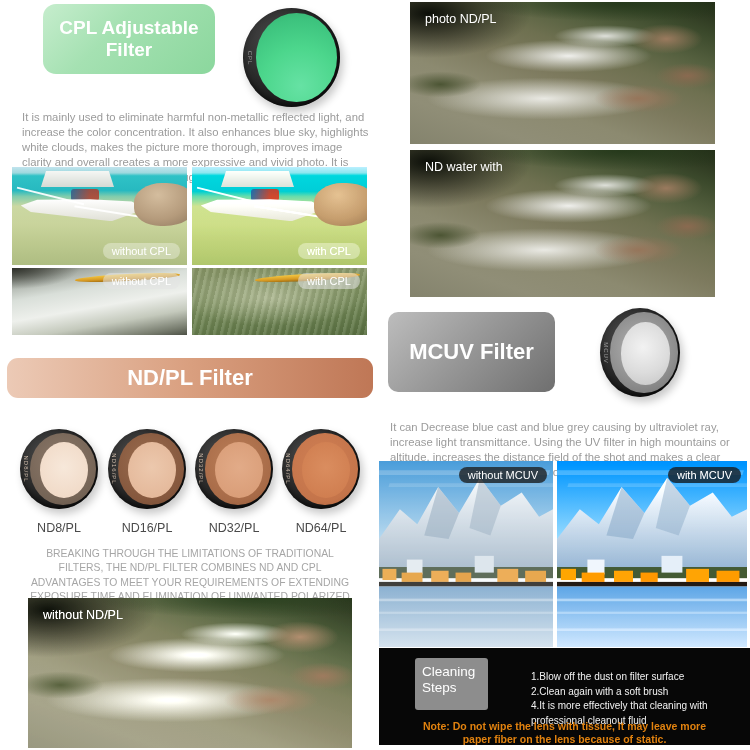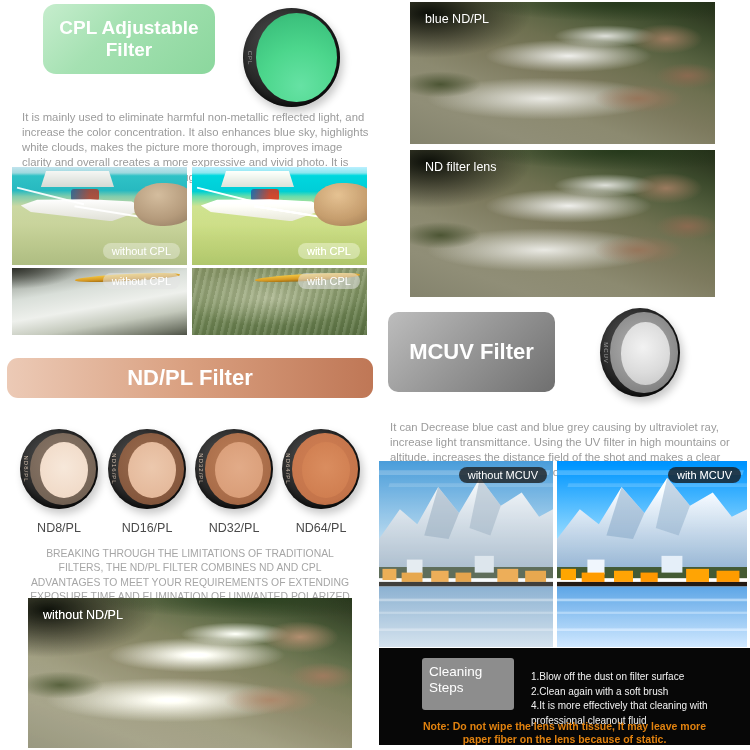--- a/index.html
+++ b/index.html
@@ -99,23 +99,23 @@
   .nd16 .core{background:radial-gradient(circle at 50% 45%,#ecc8ad 0%,#e2b495 100%);}
   .nd32 .glass{background:radial-gradient(circle at 45% 40%,#bc8059 0%,#a76a47 70%,#8d5536 100%);}
   .nd32 .core{background:radial-gradient(circle at 50% 45%,#e2ab88 0%,#d79a74 100%);}
   .nd64 .glass{background:radial-gradient(circle at 45% 40%,#d08055 0%,#c4744a 70%,#aa5f3a 100%);}
   .nd64 .core{background:radial-gradient(circle at 50% 45%,#da8d5f 0%,#cd7a4c 100%);}
   .nd-rim-text{color:#cdbaa9;}
   .nd-label{position:absolute;top:521px;width:90px;text-align:center;font-size:12.5px;color:#4a4a4a;}
 
   
   .panel{position:absolute;left:379px;top:648px;width:371px;height:97px;background:#070707;}
-  .clean-box{position:absolute;left:36px;top:10px;width:92px;height:52px;background:#8d8d8d;
+  .clean-box{position:absolute;left:36px;top:10px;width:73px;height:52px;background:#8d8d8d;
       border-radius:3px;color:#ffffff;font-size:13.5px;line-height:1.18;padding:6px 12px 0 7px;
-      box-sizing:border-box;margin-left:7px;}
+      box-sizing:border-box;}
   .steps{position:absolute;left:152px;top:22px;width:216px;color:#f2f2f2;font-size:10px;line-height:1.45;}
   .note{position:absolute;left:35px;right:35px;top:72px;text-align:center;color:#e1820f;
       font-size:10.5px;line-height:1.25;font-weight:bold;}
 </style>
 </head>
 <body>
 
 <div id="canvas">
 
   <div class="badge badge-cpl">
@@ -158,25 +158,25 @@
     <div class="canoe"></div>
     <span class="lbl lbl-pill">without CPL</span>
   </div>
 
   <div class="photo river-green" style="left:192px;top:268px;width:175px;height:67px;">
     <div class="canoe"></div>
     <span class="lbl lbl-pill">with CPL</span>
   </div>
 
   <div class="photo creek" style="left:410px;top:2px;width:305px;height:142px;">
-    <span class="lbl lbl-plain">blue ND/PL</span>
+    <span class="lbl lbl-plain">photo ND/PL</span>
   </div>
 
   <div class="photo creek" style="left:410px;top:150px;width:305px;height:147px;">
-    <span class="lbl lbl-plain">ND filter lens</span>
+    <span class="lbl lbl-plain">ND water with</span>
   </div>
 
   <div class="badge badge-ndpl">
     <span>ND/PL Filter</span>
   </div>
 
   <div class="lens nd8" style="left:20px;top:429px;width:78px;height:80px;">
     <div class="rim"></div>
     <div class="glass"></div>
     <div class="core"></div>

